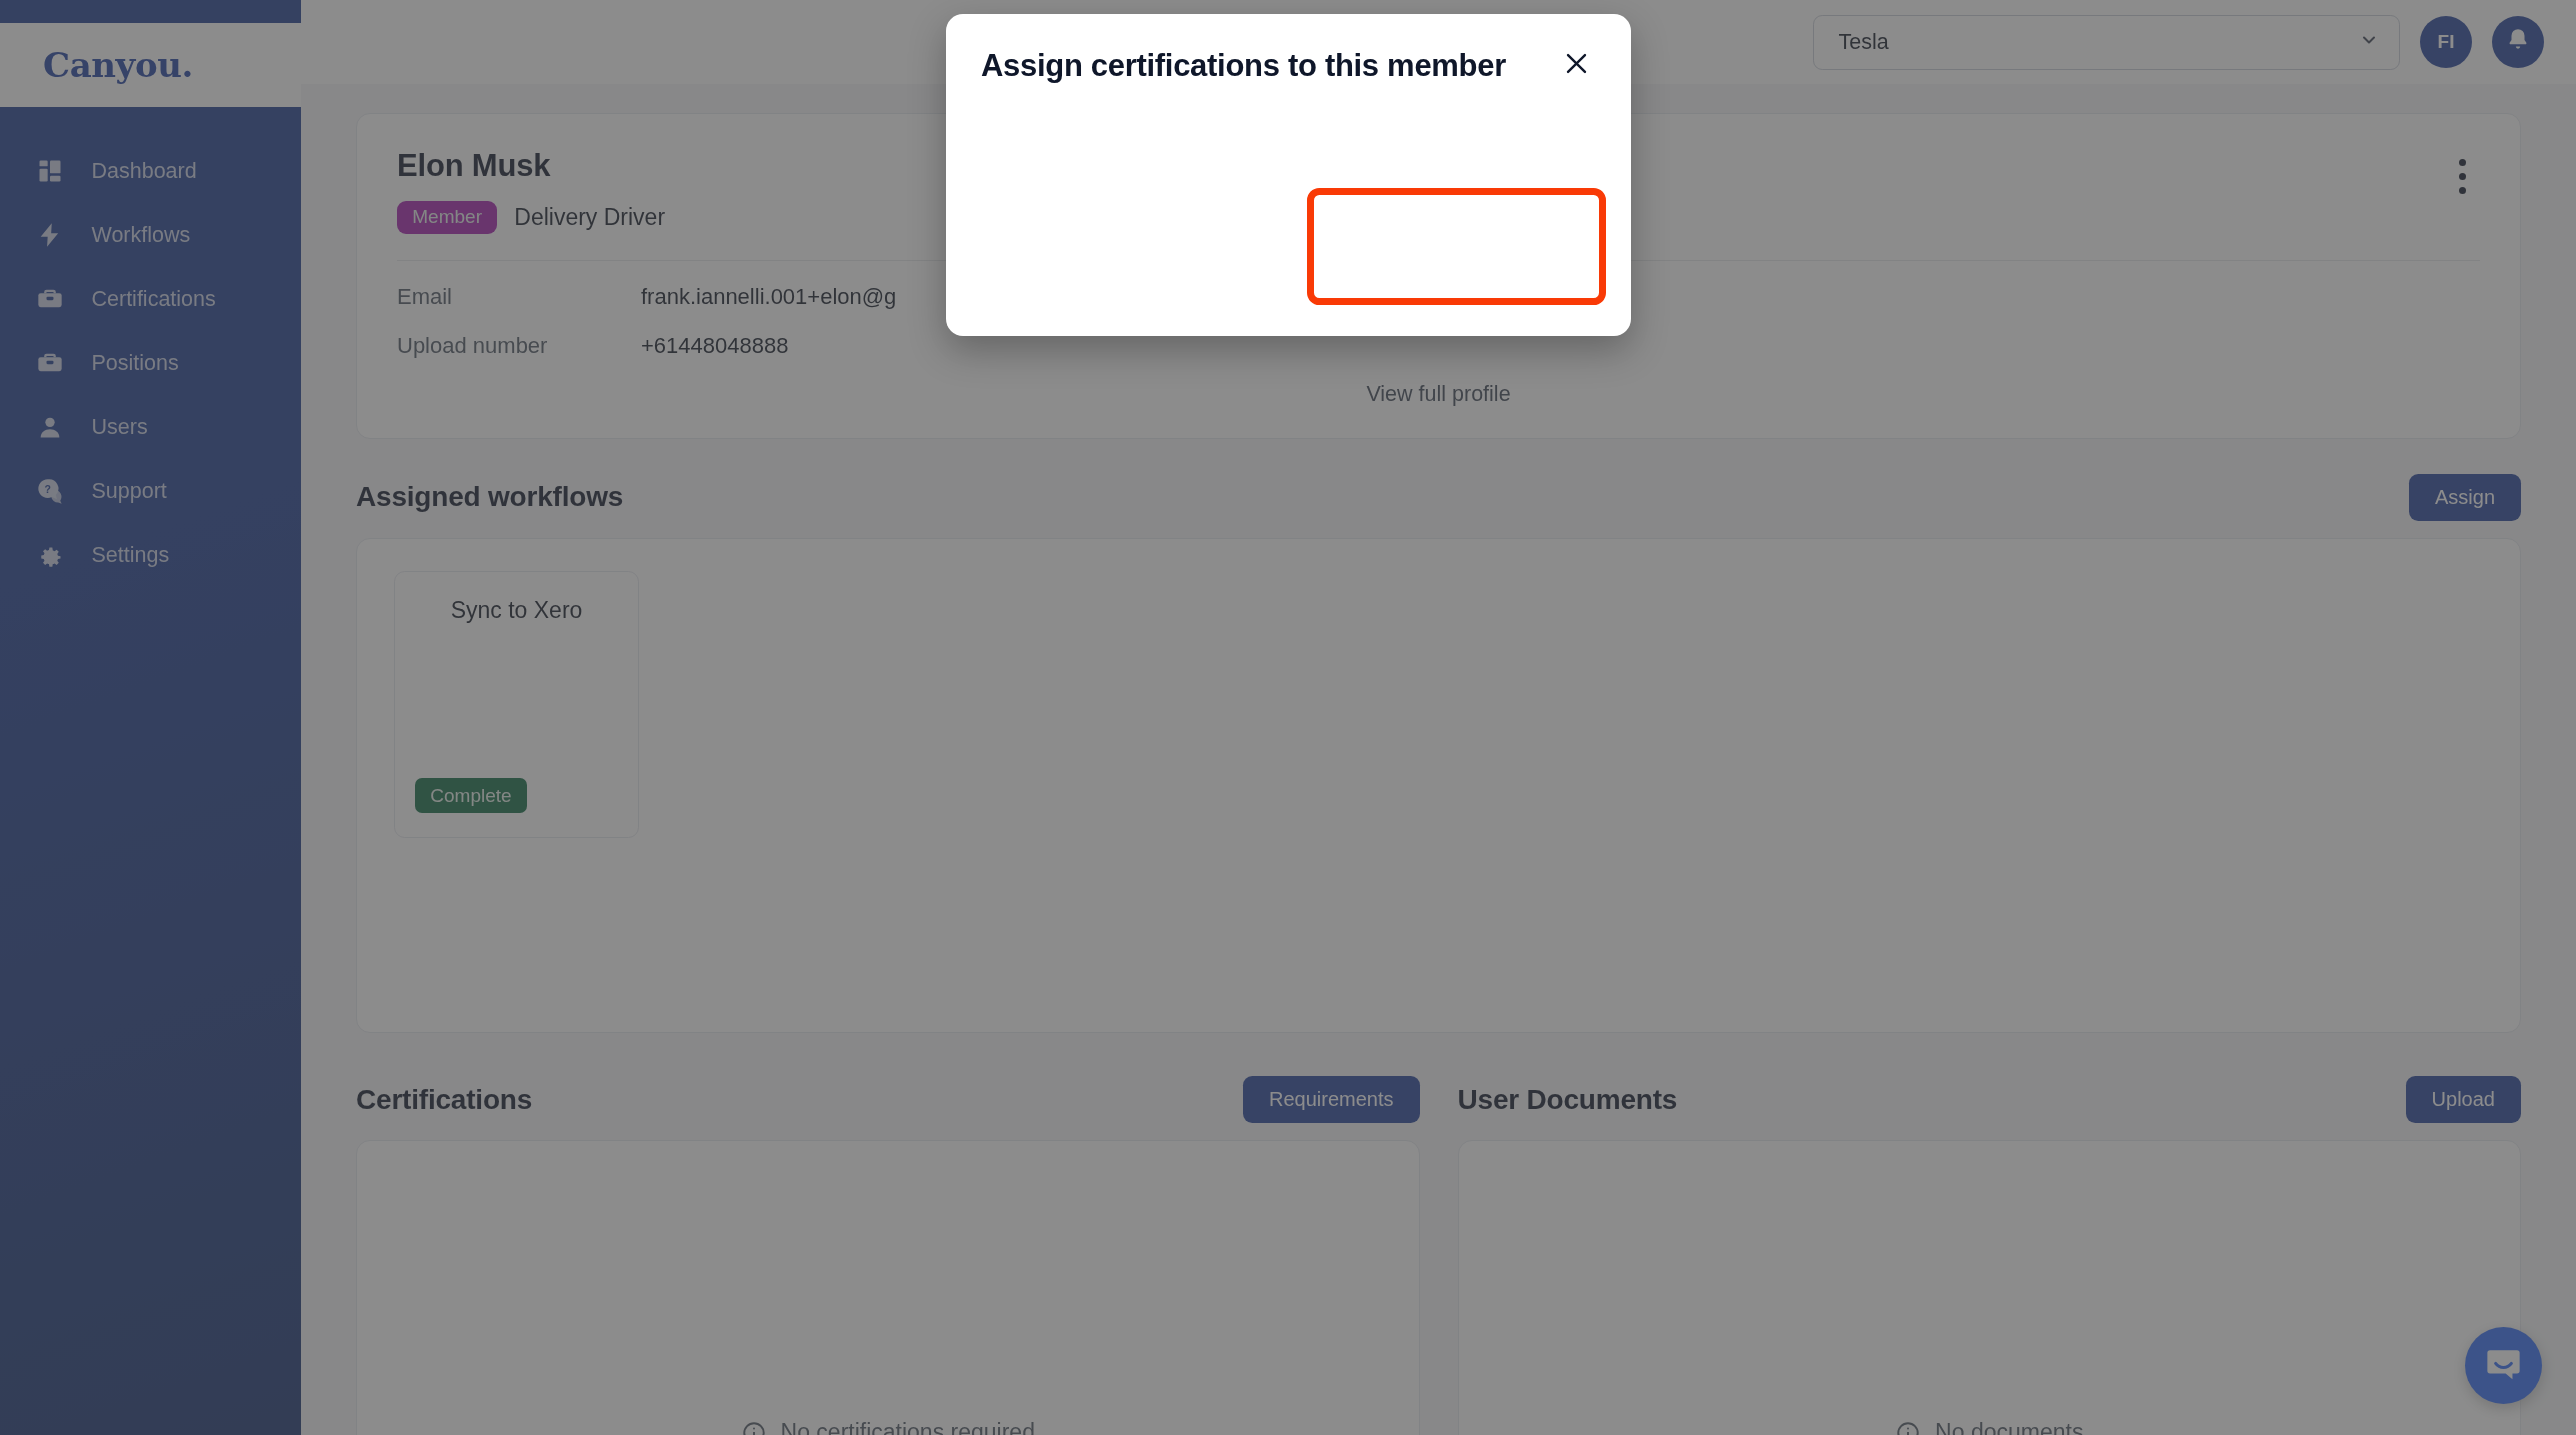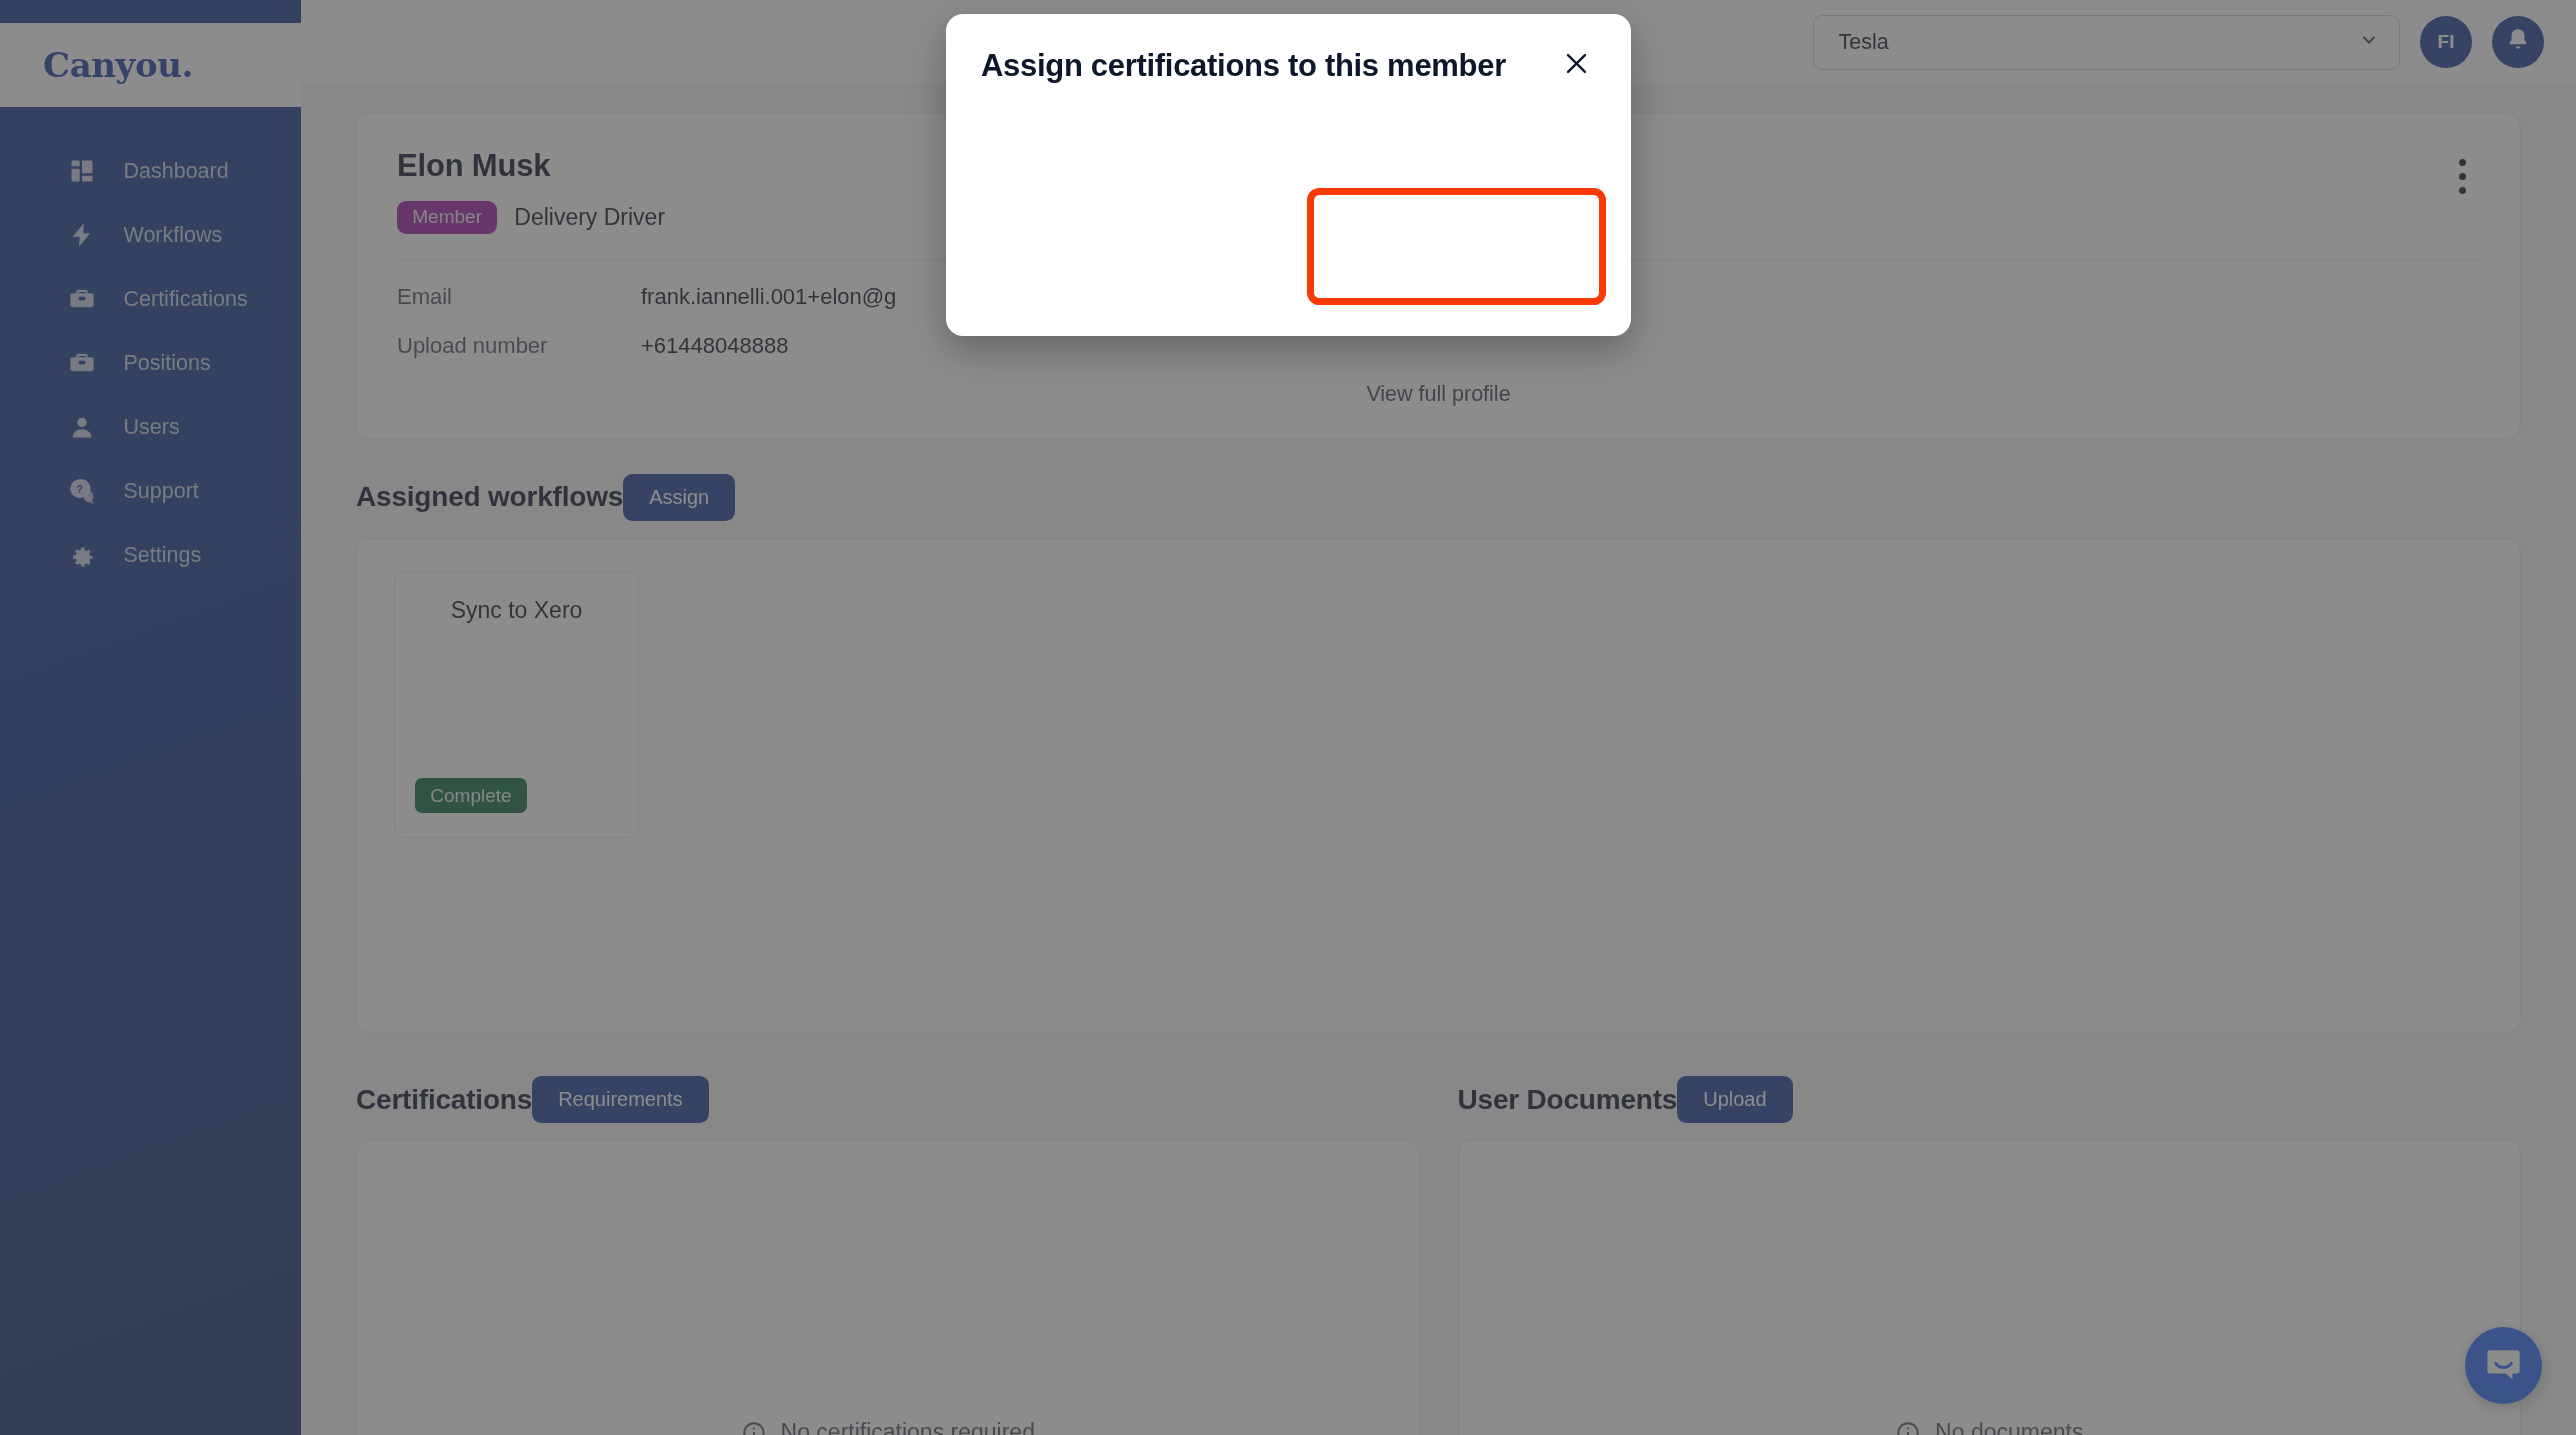--- a/index.html
+++ b/index.html
@@ -29,21 +29,21 @@
     display: flex; align-items: center; padding-left: 43px; margin-top: 23px;
   }
   .brand-text {
     font-family: "DejaVu Serif", "Liberation Serif", serif;
     font-weight: 700; font-size: 34px; color: #1f3fa0;
     letter-spacing: -0.4px;
   }
   #nav { padding-top: 32px; }
   .nav-item {
     display: flex; align-items: center;
-    height: 64px; padding-left: 68px;
+    height: 64px; padding-left: 36px;
     color: #ccd3e6; font-size: 21.5px;
     cursor: pointer;
   }
   .nav-item .nav-ico {
     width: 34px; display: flex; align-items: center; justify-content: flex-start;
     margin-right: 21.5px; color: #ccd3e6;
   }
   .nav-item .nav-ico svg { display: block; }
 
   
@@ -102,21 +102,21 @@
     position: absolute; right: 37px; top: 35px;
     width: 41px; height: 54px; cursor: pointer;
     display: flex; flex-direction: column; align-items: center; justify-content: center; gap: 7px;
   }
   #kebab i { width: 7px; height: 7px; border-radius: 50%; background: #0f172a; display: block; }
   #view-profile-wrap { display: flex; justify-content: center; margin-top: 23px; }
   #view-profile { font-size: 21.5px; color: #3c4656; cursor: pointer; }
 
   
   .section-head {
-    display: flex; align-items: center; justify-content: flex-start;
+    display: flex; align-items: center; justify-content: space-between;
     margin: 35px 0 17px 0;
   }
   .section-title { font-size: 28px; font-weight: 700; color: #0f172a; letter-spacing: -0.2px; }
   .btn-primary {
     background: #21409a; color: #ffffff;
     border: none; border-radius: 9.2px;
     padding: 12.3px 26px; font-size: 20px;
     font-family: "Liberation Sans", sans-serif;
     cursor: pointer;
   }

